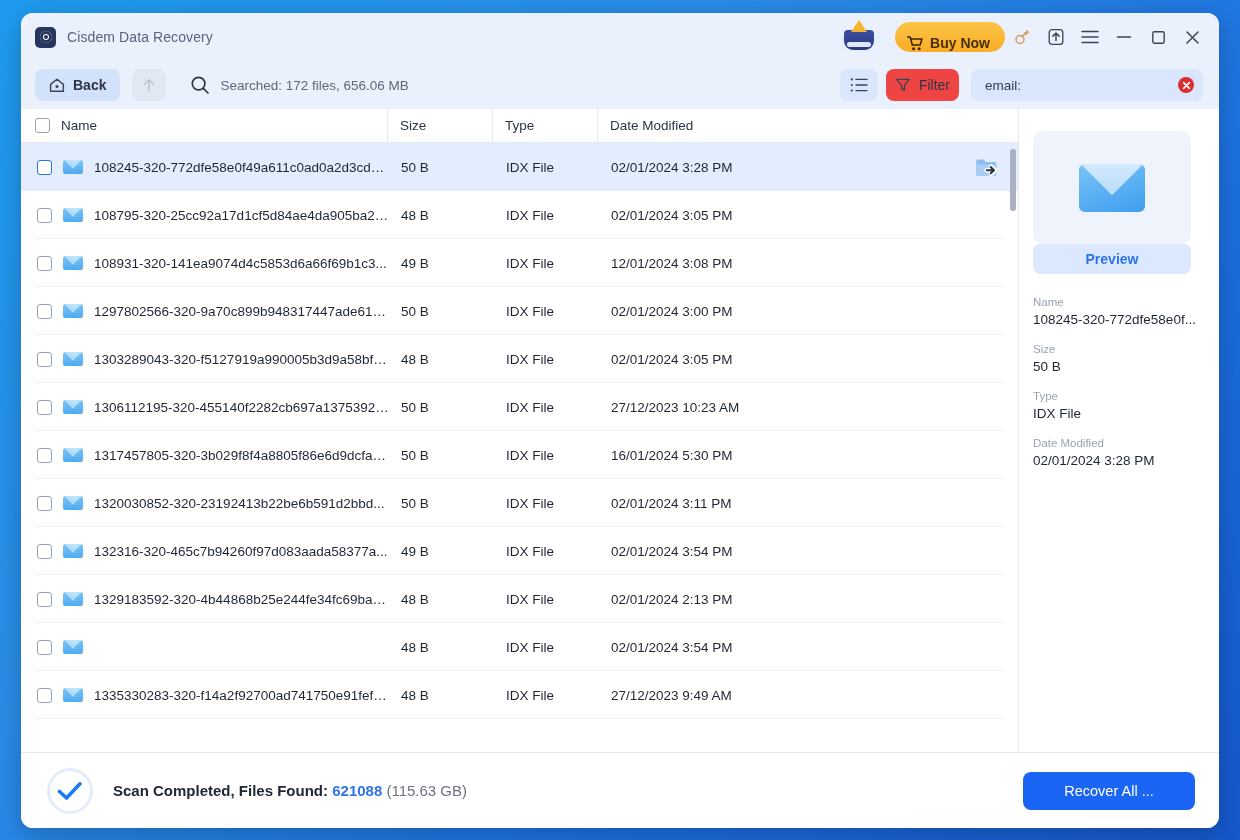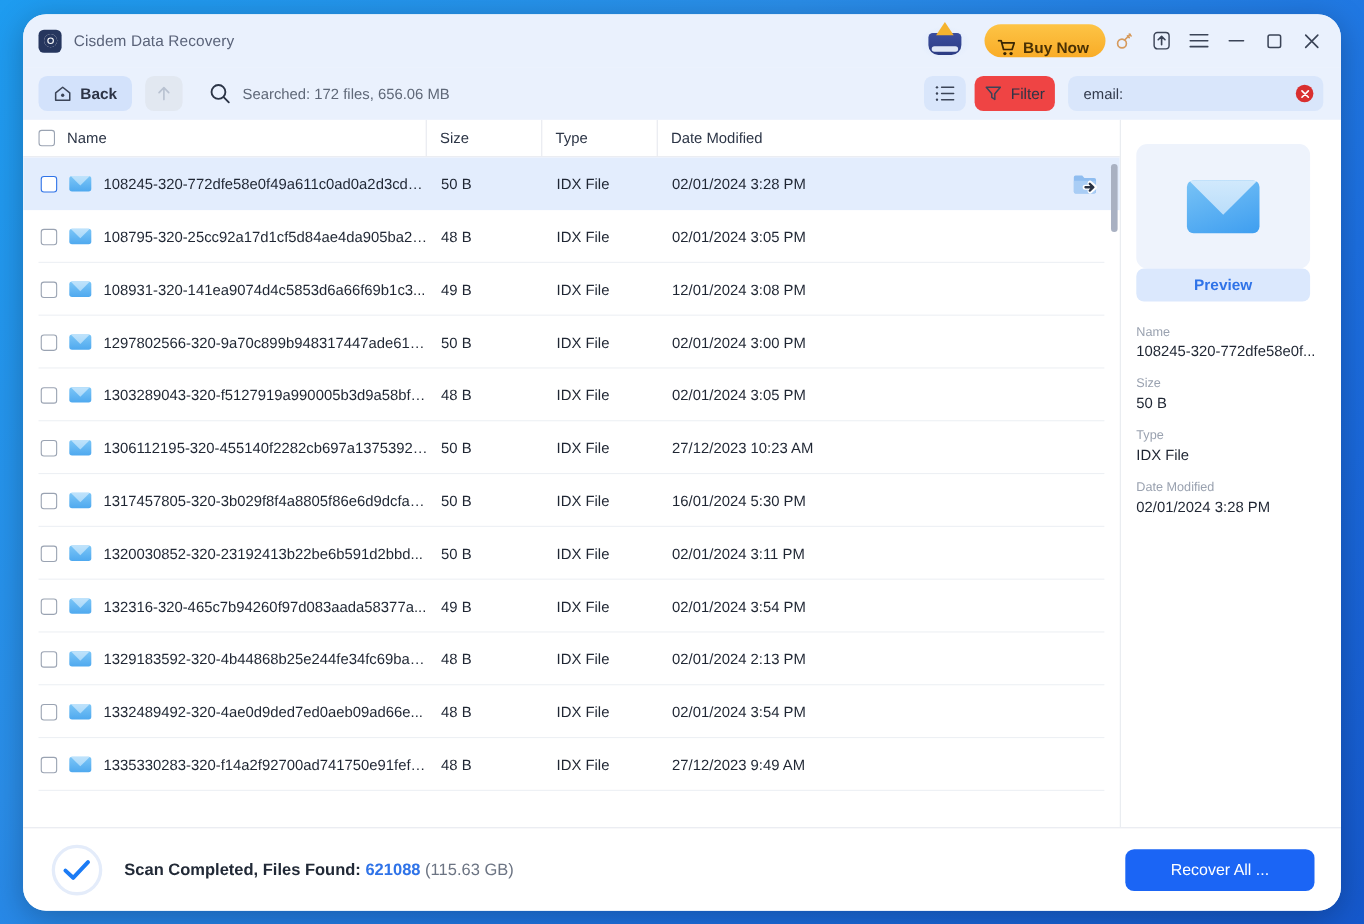--- a/index.html
+++ b/index.html
@@ -11,21 +11,21 @@
   body {
     background: linear-gradient(135deg, #1e9cf0 0%, #2a8de8 35%, #1c6fe0 70%, #1558cc 100%);
   }
 
   
   .window {
     position: absolute;
     left: 21px; top: 13px;
     width: 1198px; height: 815px;
     background: #ffffff;
-    border-radius: 21px;
+    border-radius: 12px;
     overflow: hidden;
     box-shadow: 0 6px 28px rgba(0,0,0,0.25);
     display: flex;
     flex-direction: column;
   }
 
   
   .titlebar {
     height: 48px;
     background: #eaf1fd;
@@ -645,21 +645,20 @@
                 <span class="txt">1329183592-320-4b44868b25e244fe34fc69bae...</span>
               </div>
               <div class="r-size">48 B</div>
               <div class="r-type">IDX File</div>
               <div class="r-date">02/01/2024 2:13 PM</div>
             </div>
             <div class="row">
               <div class="r-name">
                 <span class="chk"></span>
                 <span class="mail-ico"></span>
-                <span class="txt">1332489492-320-4ae0d9ded7ed0aeb09ad66e...</span>
               </div>
               <div class="r-size">48 B</div>
               <div class="r-type">IDX File</div>
               <div class="r-date">02/01/2024 3:54 PM</div>
             </div>
             <div class="row">
               <div class="r-name">
                 <span class="chk"></span>
                 <span class="mail-ico"></span>
                 <span class="txt">1335330283-320-f14a2f92700ad741750e91fef4...</span>

